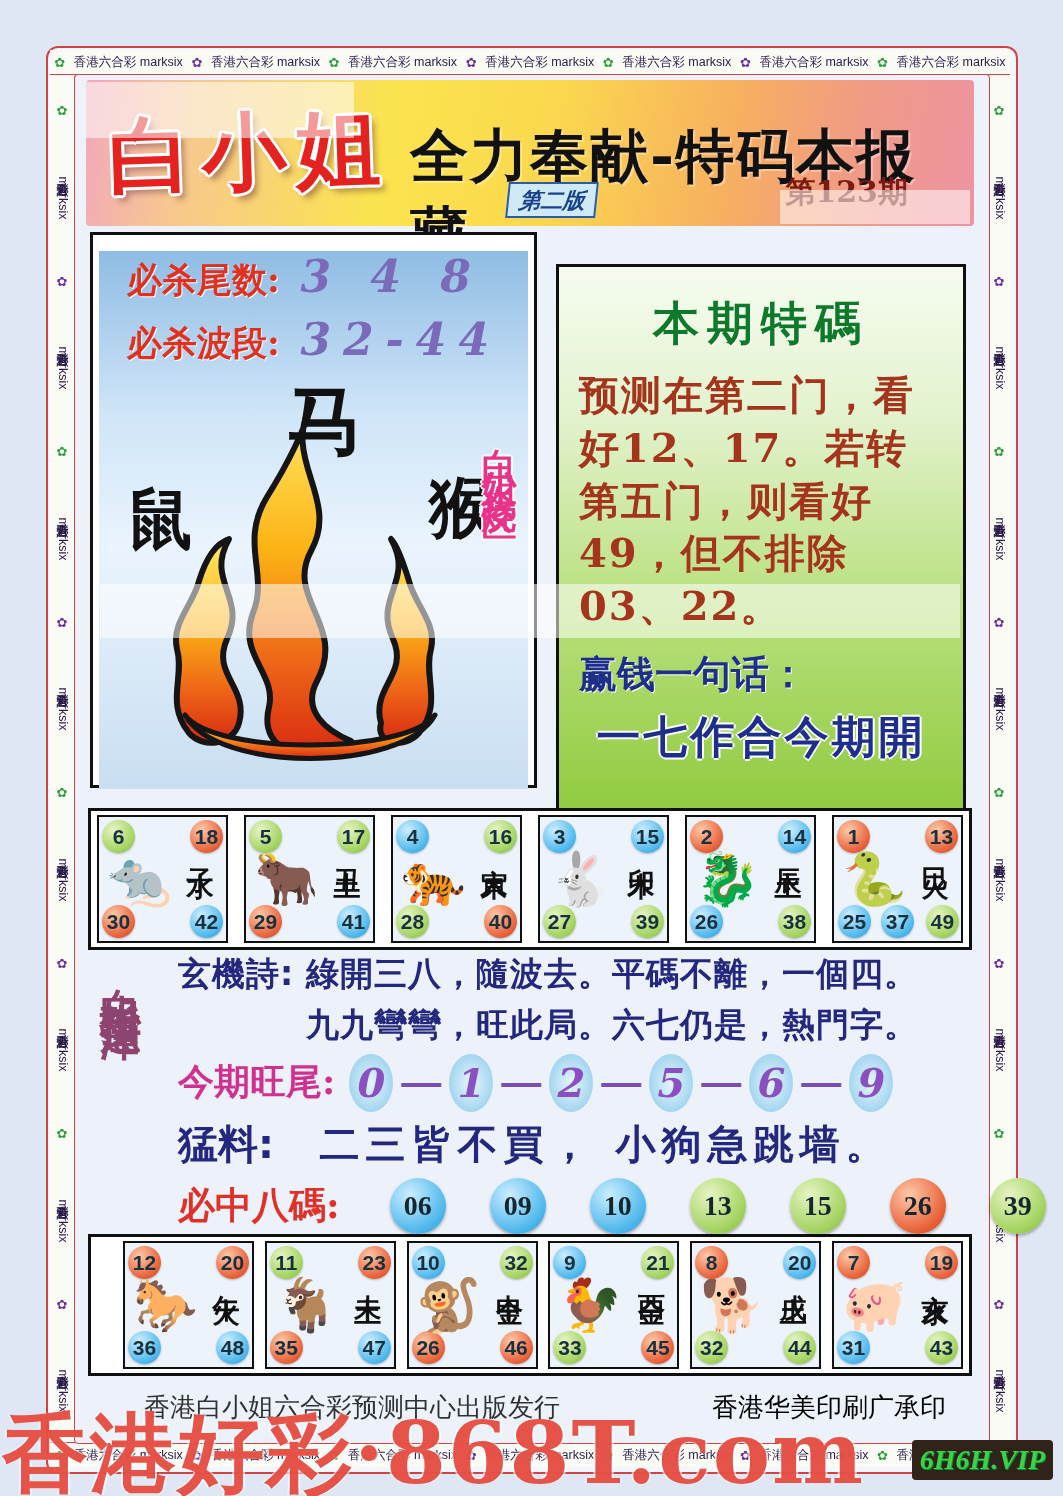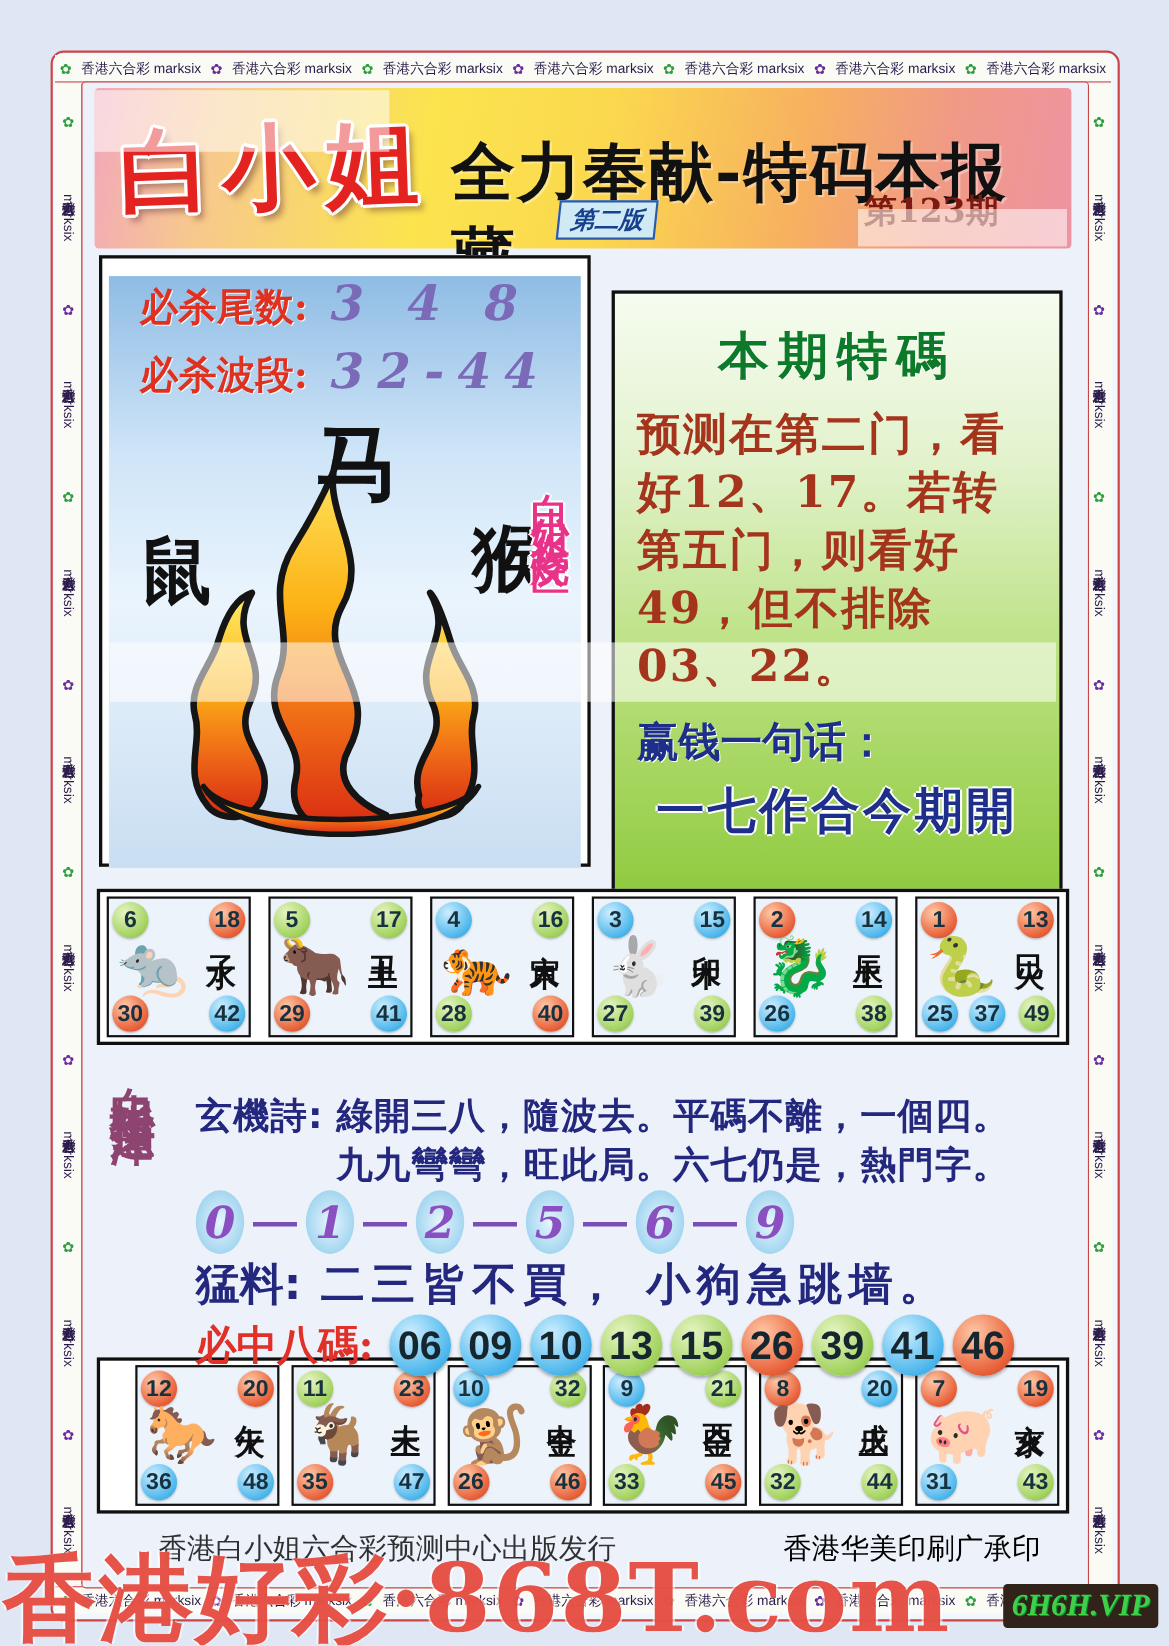--- a/index.html
+++ b/index.html
@@ -84,37 +84,37 @@
   .zanimal{position:absolute;left:8px;top:36px;font-size:52px;line-height:1;}
   .zlabel{position:absolute;right:8px;top:30px;writing-mode:vertical-rl;font-family:"DejaVu Serif",serif;
     font-weight:900;font-size:27px;color:#101010;letter-spacing:4px;}
   
   .guide{position:absolute;left:94px;top:956px;writing-mode:vertical-rl;font-family:"DejaVu Serif",serif;
     font-weight:900;font-size:41px;color:#8e4470;letter-spacing:5px;height:276px;}
   .mid{position:absolute;left:178px;top:952px;width:794px;height:282px;display:flex;
     flex-direction:column;justify-content:space-between;}
   .poem-row{white-space:nowrap;font-weight:900;font-size:33px;color:#23277e;letter-spacing:1px;
     font-family:"DejaVu Sans",sans-serif;}
-  .poem-label{display:inline-block;width:128px;margin-top:40px;}
+  .poem-label{display:inline-block;width:128px;}
   .poem-indent{display:inline-block;width:128px;}
   .ww-row{display:flex;align-items:center;white-space:nowrap;}
   .ww-label{font-weight:900;font-size:36px;color:#d03090;font-family:"DejaVu Serif",serif;margin-right:14px;}
   .ww-oval{width:44px;height:58px;border-radius:50%;background:radial-gradient(#e6f5fd,#9fd4ef 75%,#7fc2e6);
     display:flex;align-items:center;justify-content:center;font-family:"DejaVu Serif",serif;
     font-style:italic;font-weight:900;font-size:40px;color:#8a4fc0;}
   .ww-dash{color:#7a4fb5;font-weight:900;font-size:40px;margin:0 8px;}
   .ml-row{white-space:nowrap;font-weight:900;color:#23277e;font-family:"DejaVu Sans",sans-serif;}
-  .ml-label{font-size:40px;margin-right:12px;}
+  .ml-label{font-size:40px;margin-right:40px;}
   .ml-text{font-size:40px;letter-spacing:6px;}
   .bm-row{display:flex;align-items:center;}
   .bm-label{font-family:"DejaVu Serif",serif;font-weight:900;font-size:37px;color:#e03028;
     margin-right:14px;white-space:nowrap;}
   .bm-ball{width:56px;height:56px;border-radius:50%;margin-right:8px;display:flex;align-items:center;
-    justify-content:center;font-family:Liberation Sans, sans-serif;font-weight:700;font-size:36px;color:#15262e;
-    box-shadow:0 2px 3px rgba(0,0,0,.3);}
+    justify-content:center;font-family:Liberation Serif, serif;font-weight:700;font-size:28px;color:#15262e;
+    box-shadow:0 2px 3px rgba(0,0,0,.3);margin-left:36px;}
   
   .pubrow{position:absolute;left:88px;top:1390px;width:884px;display:flex;justify-content:space-between;
     font-family:"DejaVu Serif",serif;font-size:26px;color:#000000;}
   .pub-left{margin-left:56px;opacity:.8;}
   .pub-right{margin-right:26px;}
   .band{position:absolute;background:rgba(255,255,255,.55);z-index:4;pointer-events:none;}
   .band.b1{left:86px;top:82px;width:268px;height:56px;}
   .band.b2{left:100px;top:584px;width:860px;height:54px;}
   .band.b3{left:780px;top:190px;width:190px;height:34px;}
   .watermark{position:absolute;left:2px;top:1396px;z-index:9;font-family:"DejaVu Serif",serif;
@@ -350,20 +350,21 @@
 
   <div class="guide">白小姐指点迷津</div>
   <div class="mid">
     <div class="poem-row">
       <span class="poem-label">玄機詩:</span><span>綠開三八，隨波去。平碼不離，一個四。</span>
     </div>
     <div class="poem-row">
       <span class="poem-indent"></span><span>九九彎彎，旺此局。六七仍是，熱門字。</span>
     </div>
     <div class="ww-row">
+      <span class="ww-label">今期旺尾:</span>
       <span id="wangwei" style="display:flex;align-items:center;">
           <span class="ww-oval">0</span>
           <span class="ww-dash">—</span>
           <span class="ww-oval">1</span>
           <span class="ww-dash">—</span>
           <span class="ww-oval">2</span>
           <span class="ww-dash">—</span>
           <span class="ww-oval">5</span>
           <span class="ww-dash">—</span>
           <span class="ww-oval">6</span>

